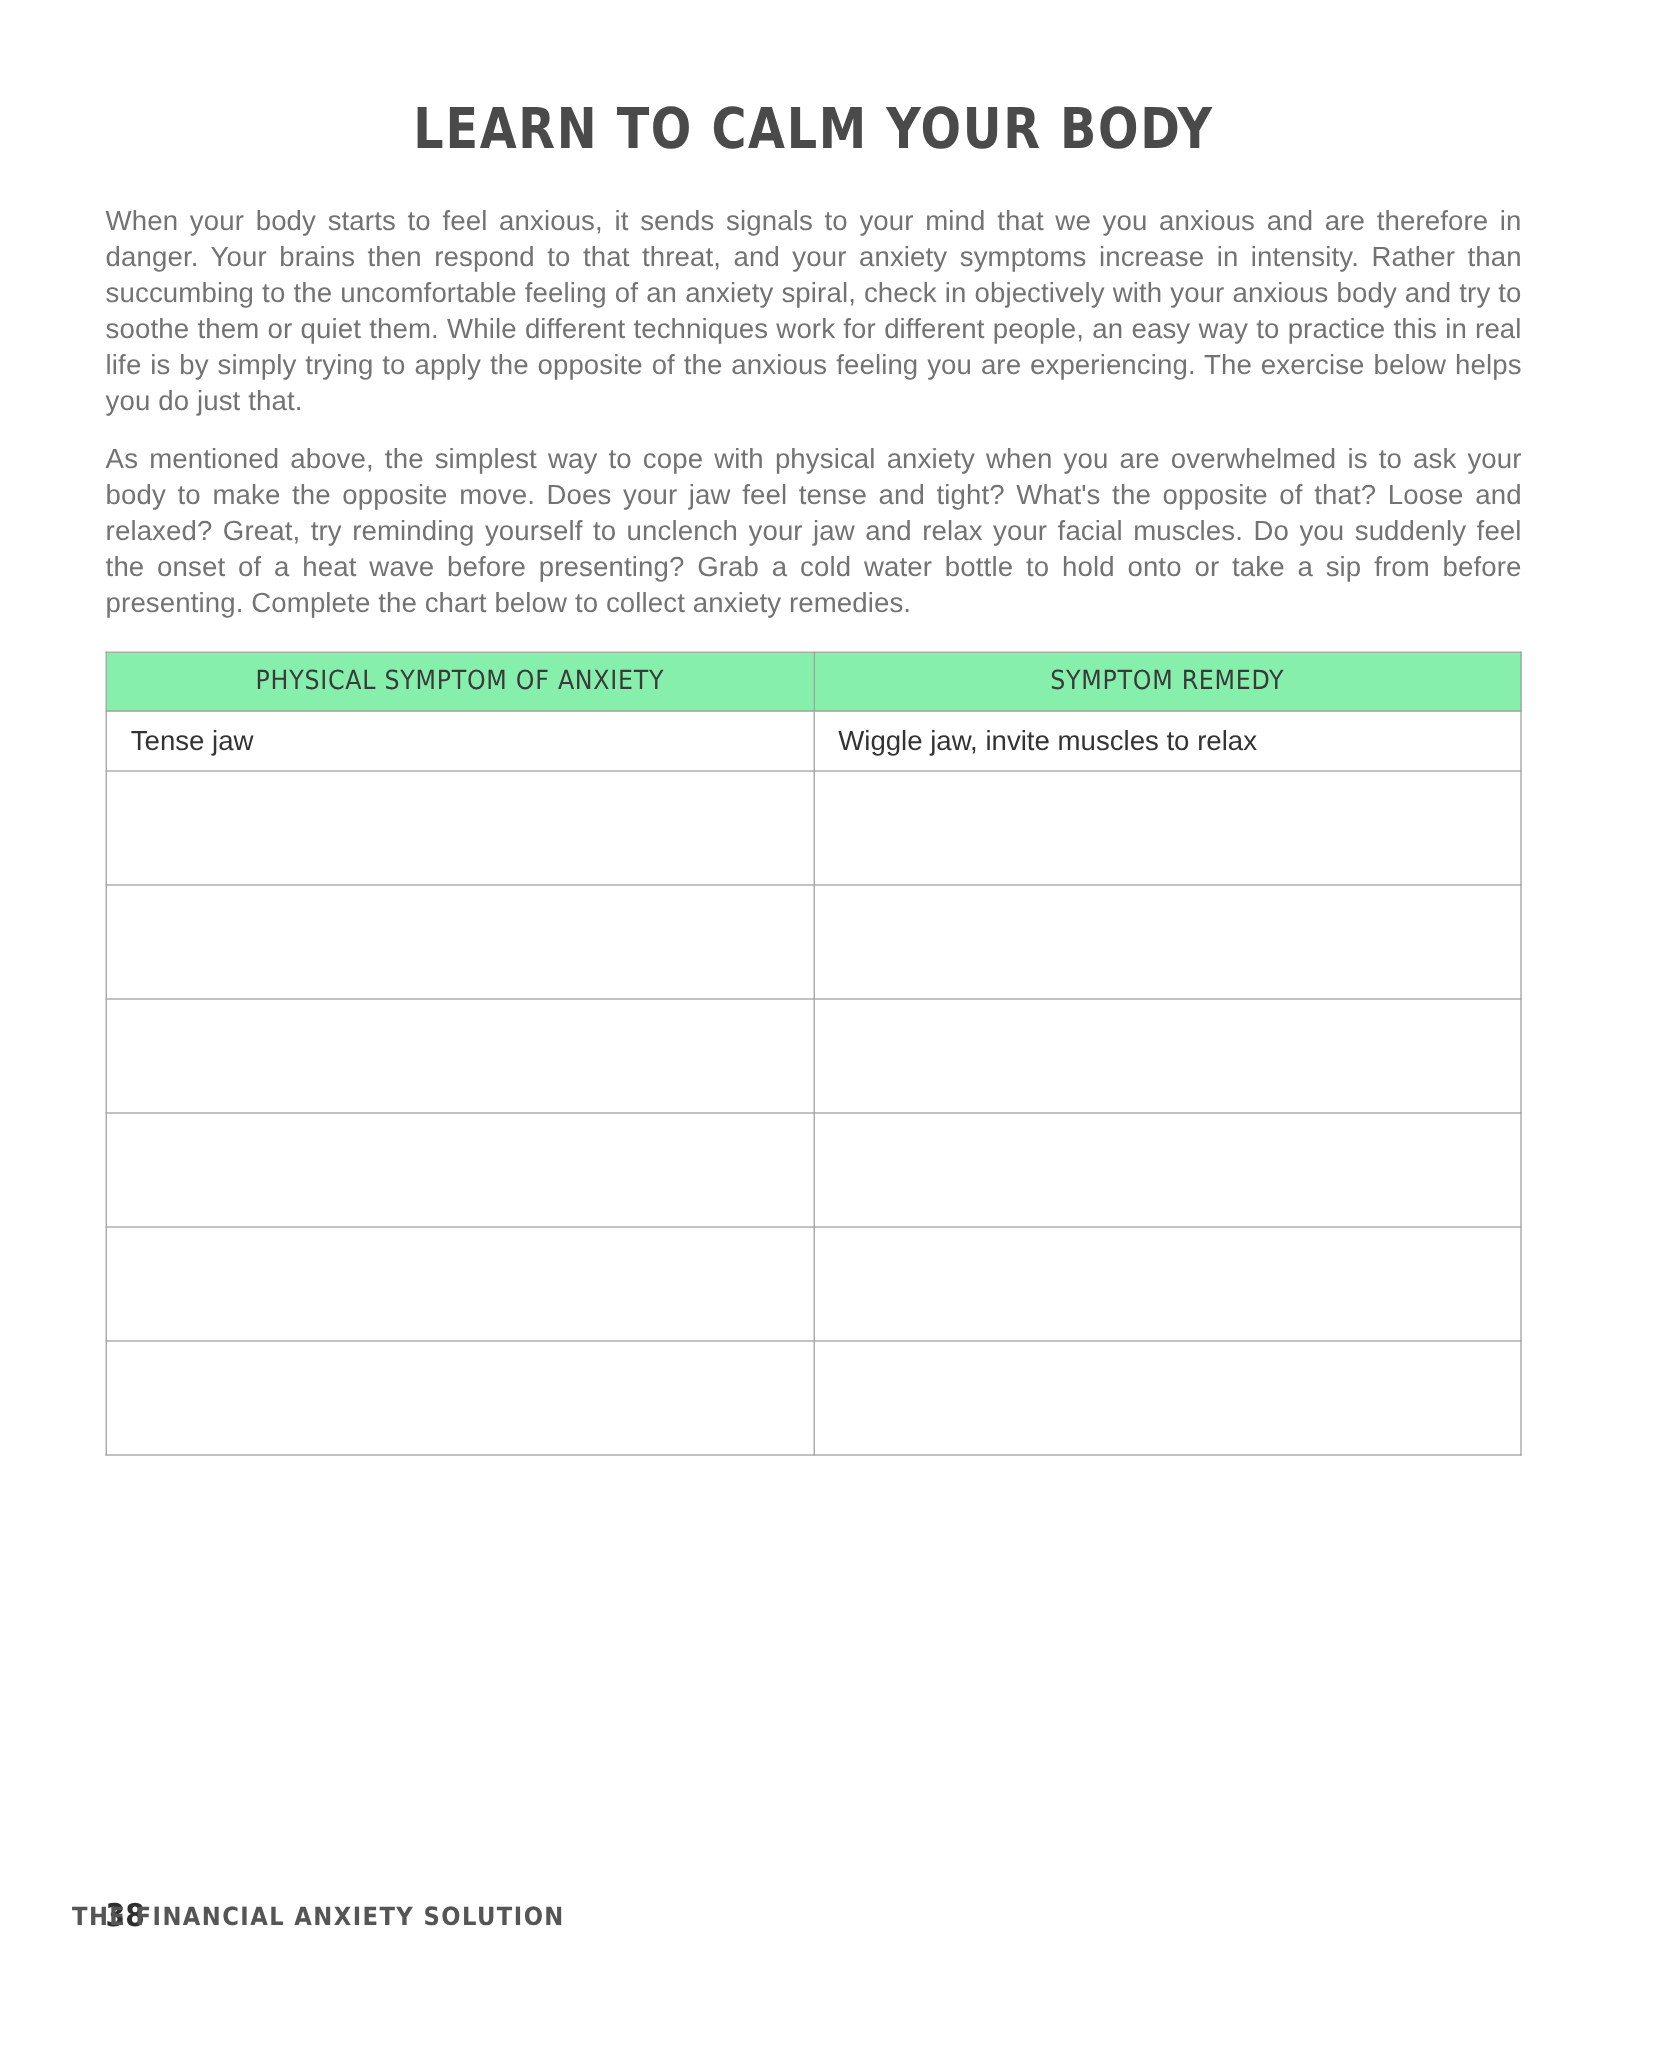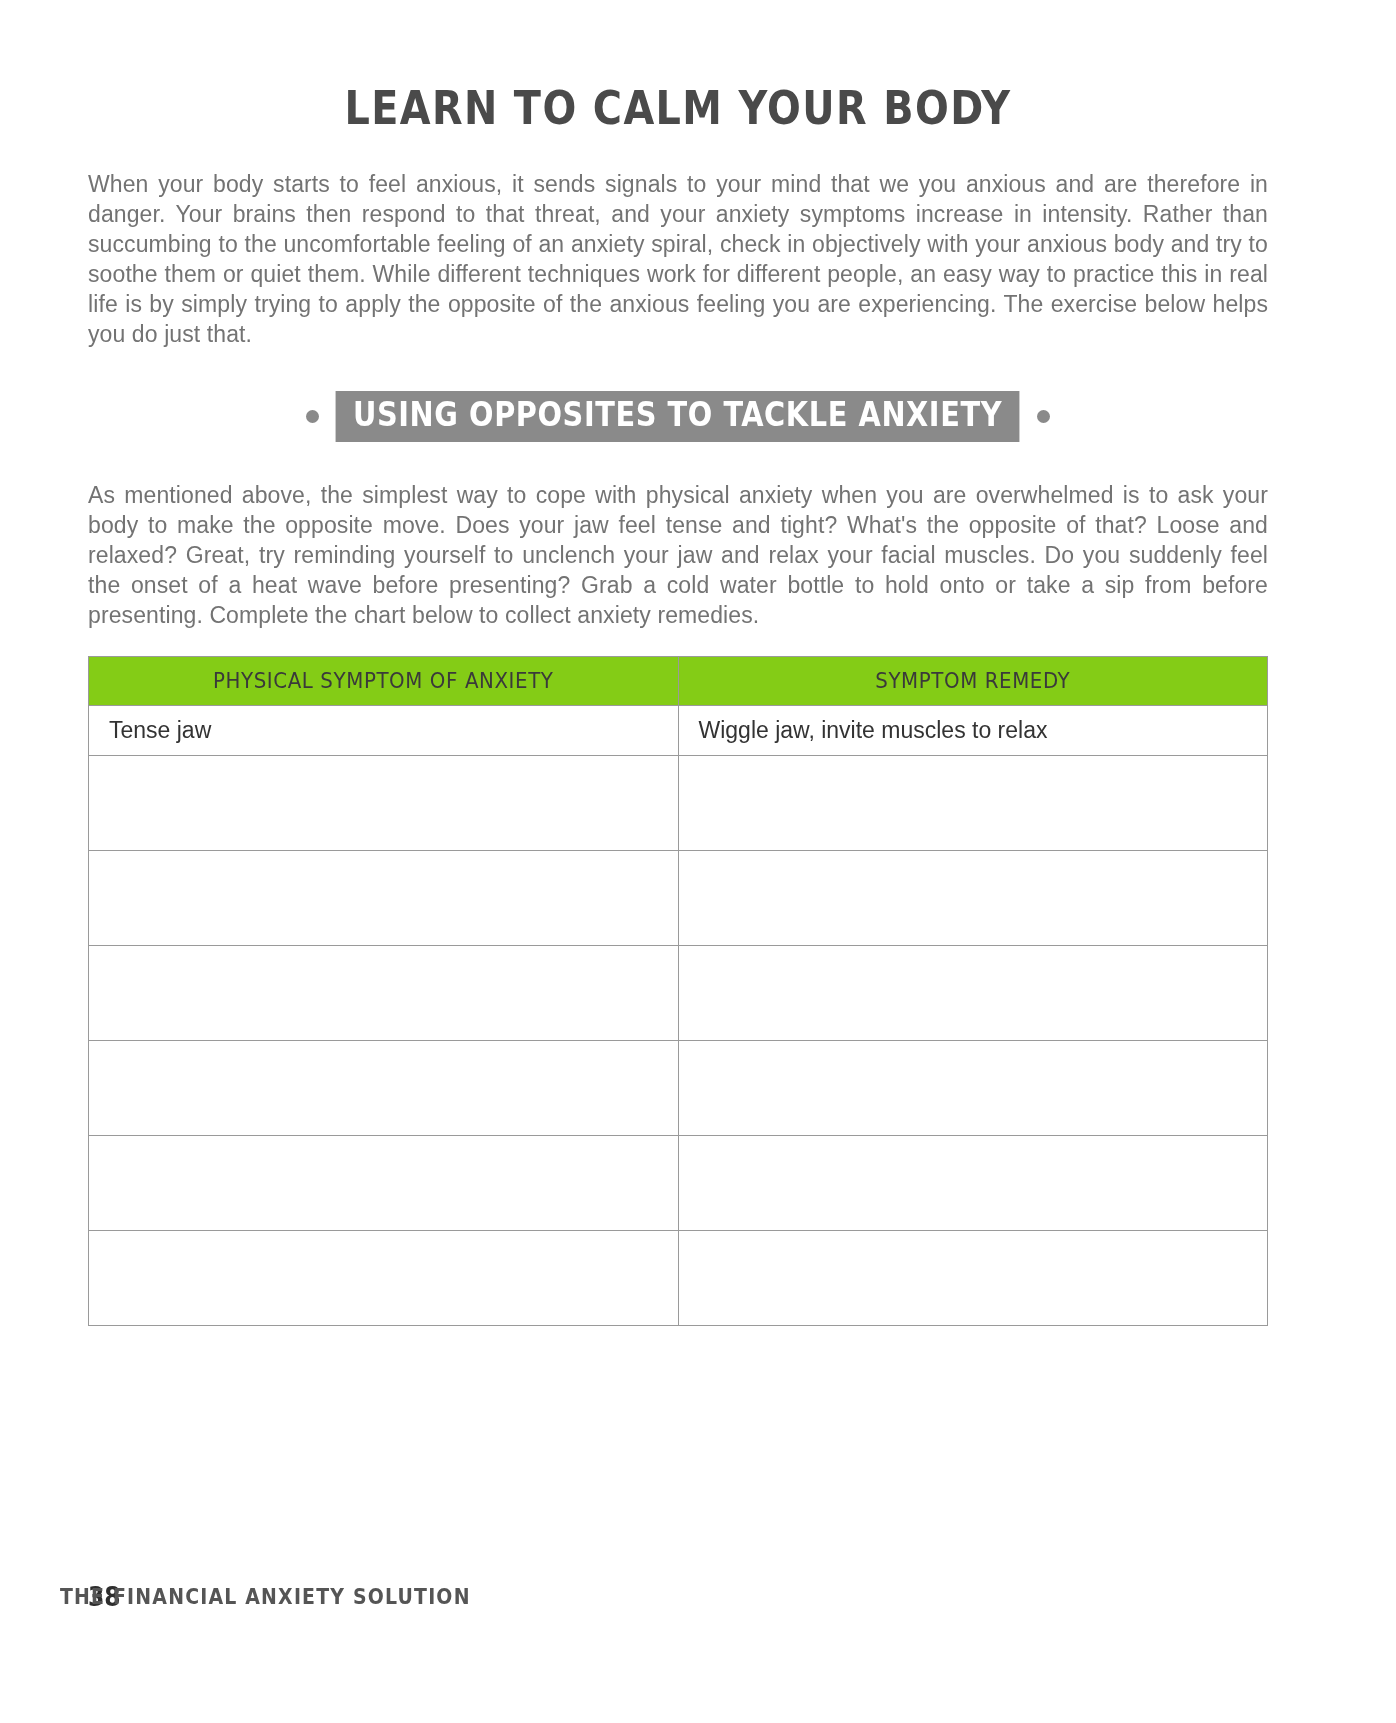--- a/index.html
+++ b/index.html
@@ -75,21 +75,21 @@
     line-height: 1.05;
     transform: scaleX(0.97);
   }
   table.worksheet {
     width: 100%;
     border-collapse: collapse;
     margin-top: 26px;
     table-layout: fixed;
   }
   table.worksheet th {
-    background: #84cc16;
+    background: #86efac;
     border: 1px solid #9a9a9a;
     font-family: "DejaVu Sans Condensed", "Liberation Sans Narrow", "Liberation Sans", sans-serif;
     font-size: 22px;
     font-weight: normal;
     letter-spacing: 0.6px;
     color: #3a3a3a;
     padding: 11px 8px 12px 8px;
   }
   table.worksheet td {
     border: 1px solid #9a9a9a;
@@ -134,25 +134,20 @@
 <body>
 
 <div class="page">
 
   <div class="content">
 
     <h1 class="page-title">LEARN TO CALM YOUR BODY</h1>
 
     <p class="body-text">When your body starts to feel anxious, it sends signals to your mind that we you anxious and are therefore in danger. Your brains then respond to that threat, and your anxiety symptoms increase in intensity. Rather than succumbing to the uncomfortable feeling of an anxiety spiral, check in objectively with your anxious body and try to soothe them or quiet them. While different techniques work for different people, an easy way to practice this in real life is by simply trying to apply the opposite of the anxious feeling you are experiencing. The exercise below helps you do just that.</p>
 
-    <div class="section-banner-wrap">
-      <span class="banner-dot left"></span>
-      <div class="section-banner">USING OPPOSITES TO TACKLE ANXIETY</div>
-      <span class="banner-dot right"></span>
-    </div>
 
     <p class="body-text last-loose">As mentioned above, the simplest way to cope with physical anxiety when you are overwhelmed is to ask your body to make the opposite move. Does your jaw feel tense and tight? What's the opposite of that? Loose and relaxed? Great, try reminding yourself to unclench your jaw and relax your facial muscles. Do you suddenly feel the onset of a heat wave before presenting? Grab a cold water bottle to hold onto or take a sip from before presenting. Complete the chart below to collect anxiety remedies.</p>
 
     <table class="worksheet">
       <thead>
         <tr>
           <th>PHYSICAL SYMPTOM OF ANXIETY</th>
           <th>SYMPTOM REMEDY</th>
         </tr>
       </thead>

